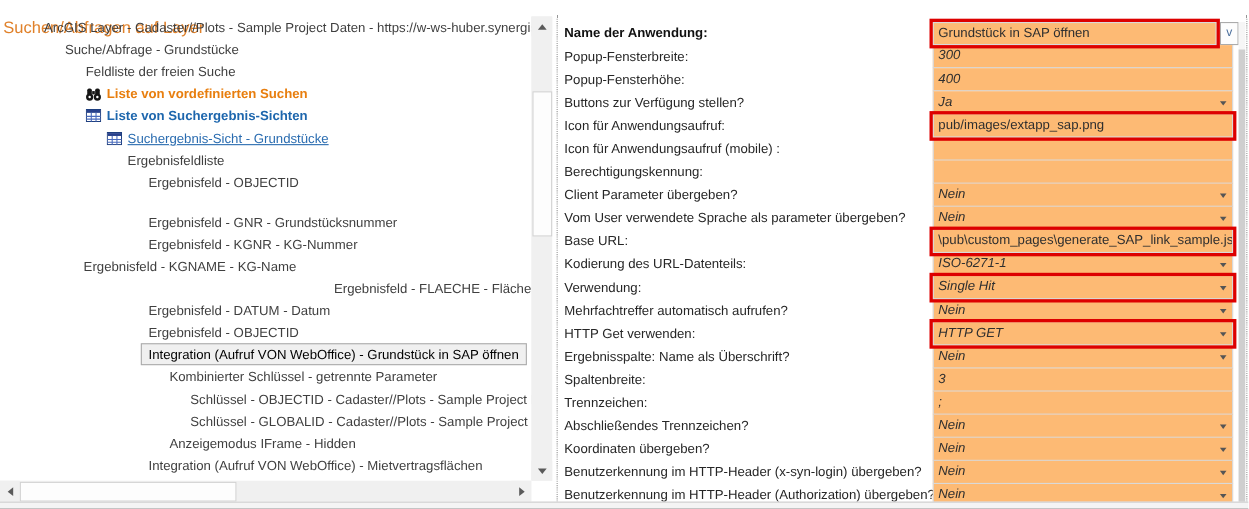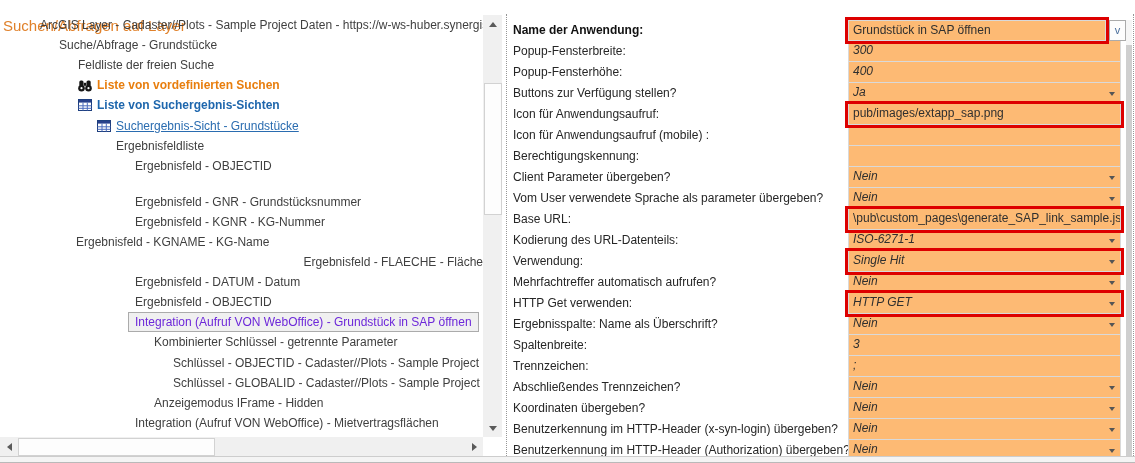--- a/index.html
+++ b/index.html
@@ -20,21 +20,21 @@
   .tree-row {
     height:20.1px; display:flex; align-items:center;
     font-size:12px; color:#3f3f3f; white-space:nowrap;
   }
   .tree-icon { width:15px; margin-right:4px; flex:none; display:inline-flex; align-items:center; }
   .tree-label { display:inline-block; }
   .style-orange-bold { color:#e87e0e; font-weight:bold; }
   .style-blue-bold   { color:#1d66ad; font-weight:bold; }
   .style-blue        { color:#2a6cb0;text-decoration:underline; }
   .style-selected {
-    background:#f0f0f0; border:1px solid #ababab; color:#6d28d9;
+    background:#f0f0f0; border:1px solid #ababab; color:#000000;
     padding:2px 6px; margin-left:-7px;
   }
 
   
   .vscroll { position:absolute; left:483px; top:0; width:19px; height:422px; background:#f0f0f0; }
   .hscroll { position:absolute; left:0; top:422px; width:483px; height:19px; background:#f0f0f0; }
   .sbtn { position:absolute; background:#f0f0f0; display:flex; align-items:center; justify-content:center; }
   .vscroll .sbtn { width:19px; height:18px; left:0; }
   .vscroll .sbtn.up { top:0; } .vscroll .sbtn.down { bottom:0; }
   .hscroll .sbtn { width:18px; height:19px; top:0; }

